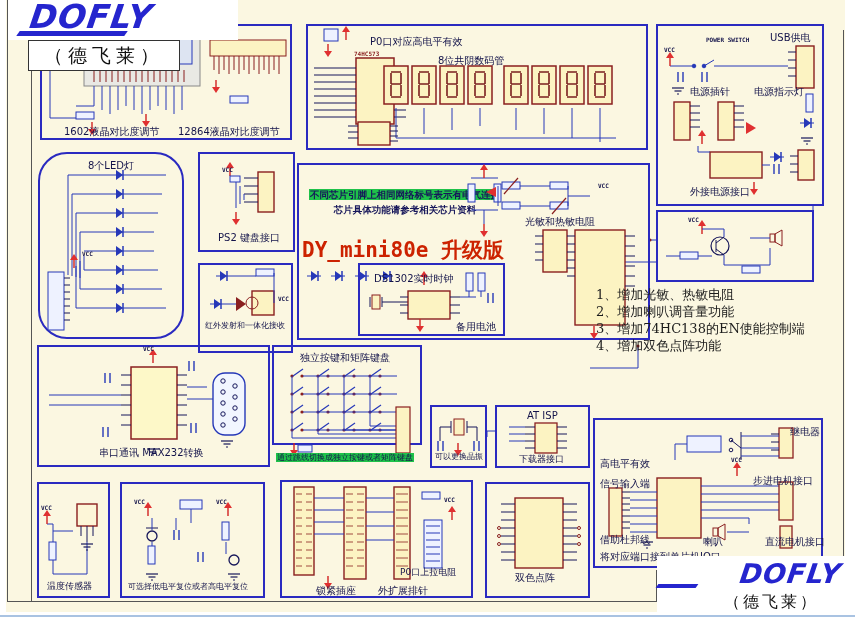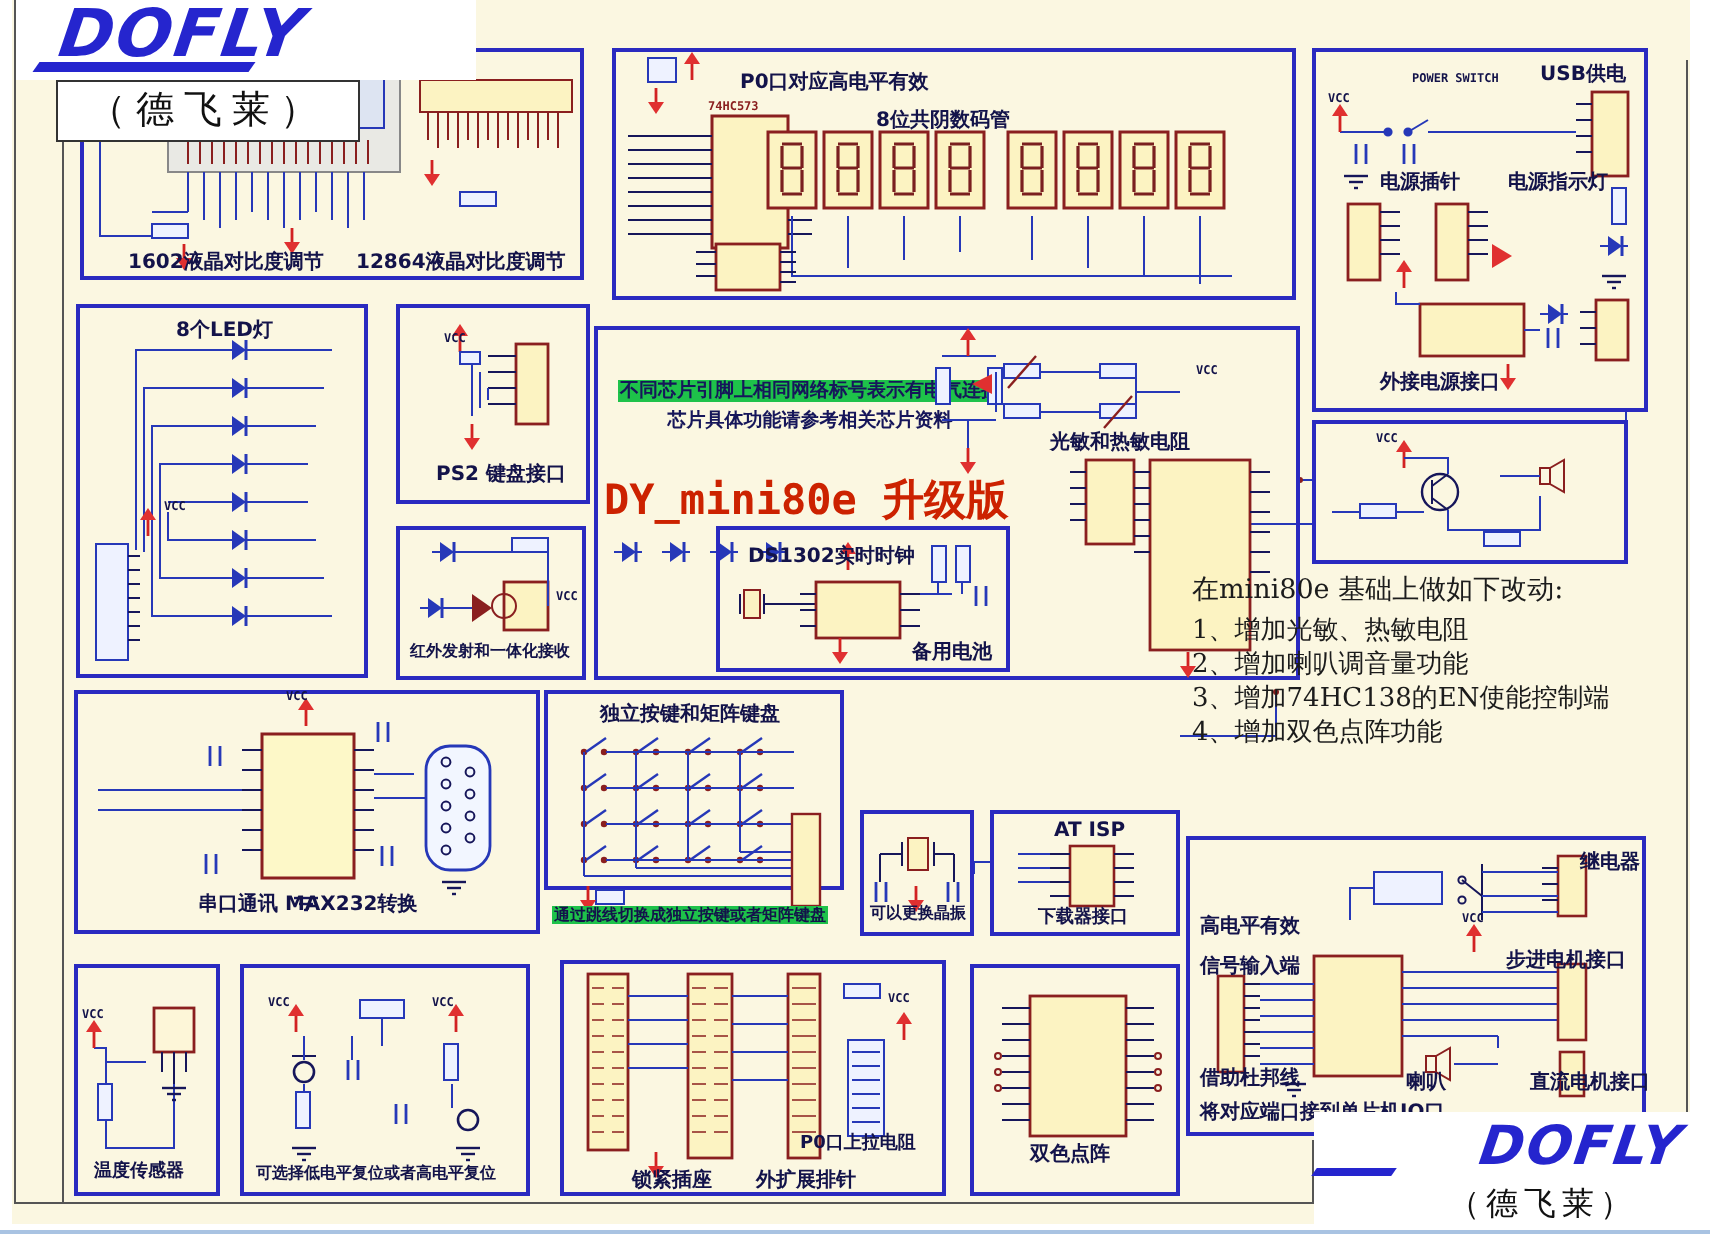--- a/index.html
+++ b/index.html
@@ -2,21 +2,21 @@
 <html><head>
 <meta charset="utf-8">
 <style>
   html,body{margin:0;padding:0;background:#ffffff;}
   #canvas{position:relative;width:855px;height:621px;overflow:hidden;background:#ffffff;
           font-family:"DejaVu Sans",sans-serif;}
   #sheet{position:absolute;left:6px;top:0;width:839px;height:612px;background:#fbf7e1;}
   .bline{position:absolute;background:#555;}
   .blk{position:absolute;border:2px solid #2a2ac0;box-sizing:border-box;}
   .blk svg{position:absolute;left:0;top:0;}
-  .lbl{position:absolute;font-weight:bold;font-size:10px;color:#13134a;white-space:nowrap;
+  .lbl{position:absolute;font-weight:normal;font-size:10px;color:#13134a;white-space:nowrap;
        font-family:"DejaVu Sans",sans-serif;line-height:1.1;text-align:center;}
   .lbl.sm{font-size:9px;} .lbl.xs{font-size:8px;}
   .hlg{background:#1ec24a;padding:0 1px;}
   .vcc{position:absolute;font:bold 6px "DejaVu Sans Mono",monospace;color:#13134a;white-space:nowrap;}
   .tiny{position:absolute;font:bold 6px "DejaVu Sans Mono",monospace;color:#8a1f1f;white-space:nowrap;}
   #title-main{position:absolute;left:302px;top:236px;font-family:"DejaVu Sans Mono",monospace;
        font-weight:bold;font-size:21px;color:#cc2200;white-space:nowrap;}
   #notes{position:absolute;left:296px;top:189px;width:218px;text-align:center;}
   #notes div{font-size:9.5px;font-weight:bold;color:#16165a;margin-bottom:2px;white-space:nowrap;}
   #mods{position:absolute;left:596px;top:286px;width:230px;font-family:"DejaVu Serif",serif;
@@ -208,21 +208,21 @@
     </svg>
     <span class="lbl" style="left:112px;top:6px;">USB供电</span>
     <span class="tiny" style="left:48px;top:10px;color:#13134a;">POWER SWITCH</span>
     <span class="lbl" style="left:32px;top:60px;">电源插针</span>
     <span class="lbl" style="left:96px;top:60px;">电源指示灯</span>
     <span class="lbl" style="left:32px;top:160px;">外接电源接口</span>
     <span class="vcc" style="left:6px;top:20px;">VCC</span>
   </div>
 
   
-  <div class="blk" style="left:38px;top:152px;width:146px;height:187px;">
+  <div class="blk" style="left:38px;top:152px;width:146px;height:187px;border-radius:29px;">
     <svg width="142" height="183" viewBox="0 0 142 183">
       <use href="#diode" x="72" y="16"></use>
         <use href="#diode" x="72" y="35"></use>
         <use href="#diode" x="72" y="54"></use>
         <use href="#diode" x="72" y="73"></use>
       <use href="#diode" x="72" y="92"></use>
         <use href="#diode" x="72" y="111"></use>
         <use href="#diode" x="72" y="130"></use>
         <use href="#diode" x="72" y="149"></use>
       <g stroke="#2638b8" fill="none">
@@ -251,21 +251,21 @@
         </g>
       <use href="#vflag" x="26" y="8"></use>
         <use href="#gflag" x="32" y="58"></use>
       <rect x="30" y="22" width="10" height="6" fill="#eef2ff" stroke="#2638b8"></rect>
     </svg>
     <span class="lbl" style="left:18px;top:78px;">PS2 键盘接口</span>
     <span class="vcc" style="left:22px;top:12px;">VCC</span>
   </div>
 
   
-  <div class="blk" style="left:198px;top:263px;width:95px;height:77px;">
+  <div class="blk" style="left:198px;top:263px;width:95px;height:90px;">
     <svg width="91" height="70" viewBox="0 0 91 70">
       <use href="#diode" x="16" y="6"></use>
         <use href="#resh" x="56" y="4"></use>
       <use href="#diode" x="10" y="34"></use>
       <rect x="52" y="26" width="22" height="24" fill="#fcf3c2" stroke="#8a1f1f" stroke-width="1.4"></rect>
       <circle cx="52" cy="38" r="6" fill="none" stroke="#8a1f1f"></circle>
       <polygon points="36,32 36,46 46,39" fill="#8a1f1f"></polygon>
       <path d="M30 11h26M74 8v30M74 38h-0M24 39h12" stroke="#2638b8" fill="none"></path>
     </svg>
     <span class="lbl xs" style="left:5px;top:57px;">红外发射和一体化接收</span>
@@ -566,21 +566,20 @@
           <circle cx="92" cy="44" r="1.5"></circle>
           <circle cx="92" cy="52" r="1.5"></circle>
           <circle cx="92" cy="60" r="1.5"></circle>
         </g>
     </svg>
     <span class="lbl" style="left:28px;top:88px;">双色点阵</span>
   </div>
 
   
   <div id="mods">
-    <div class="mh">在mini80e 基础上做如下改动:</div>
     <div class="mi">1、增加光敏、热敏电阻</div>
     <div class="mi">2、增加喇叭调音量功能</div>
     <div class="mi">3、增加74HC138的EN使能控制端</div>
     <div class="mi">4、增加双色点阵功能</div>
   </div>
 
   
   <div id="logo-top">
     <span class="logo-brand">DOFLY</span>
     <div id="logo-top-underline"></div>

